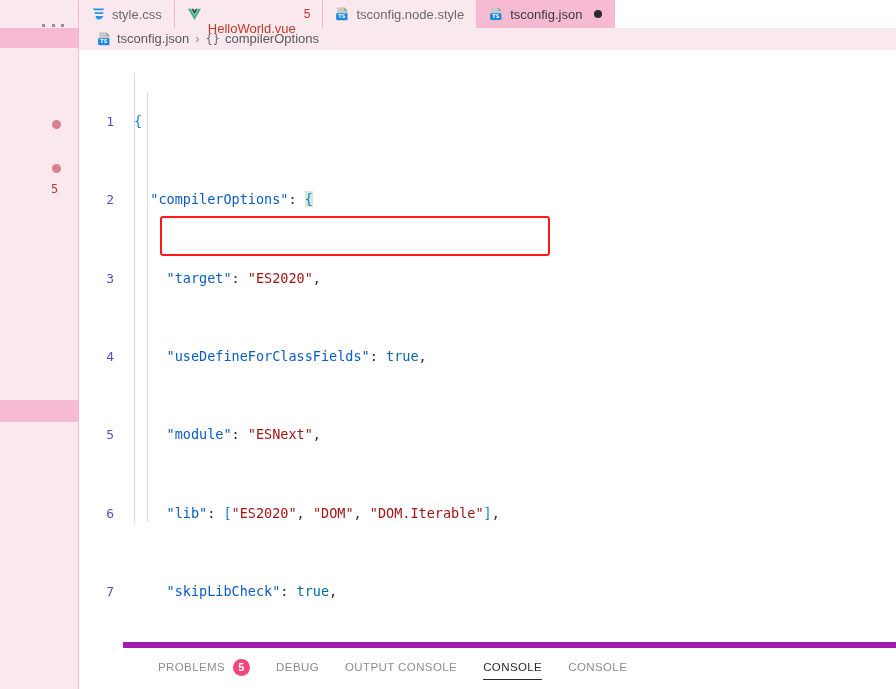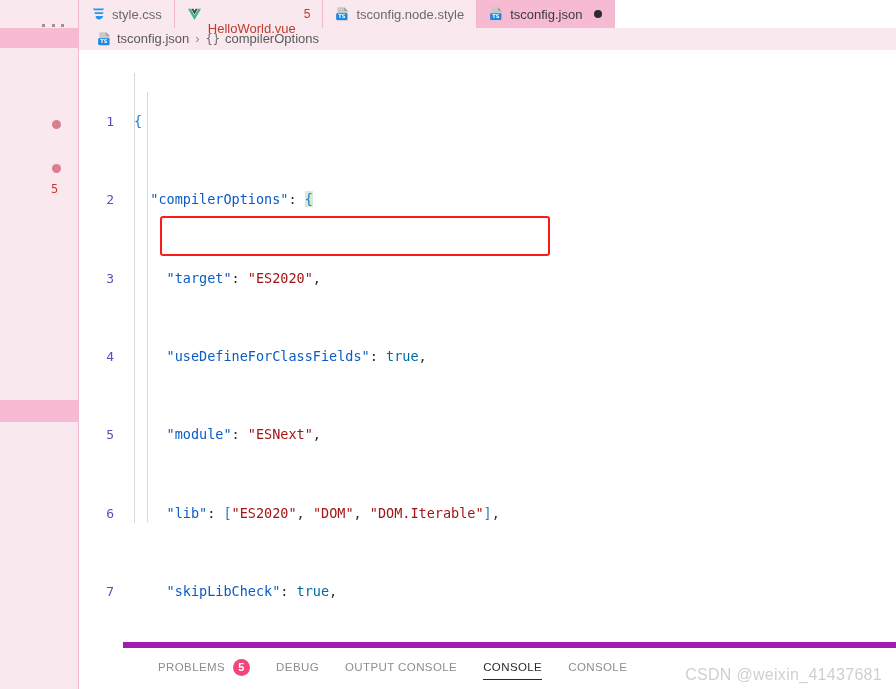--- a/index.html
+++ b/index.html
@@ -394,17 +394,16 @@
       </div>
       <div class="panel-tab">
         <span>OUTPUT CONSOLE</span>
       </div>
       <div class="panel-tab active">
         <span>CONSOLE</span>
       </div>
       <div class="panel-tab">
         <span>CONSOLE</span>
       </div>
-      <div class="watermark">CSDN @weixin_41437681</div>
     </div>
 
   </div>
 </div>
 
 </body></html>

